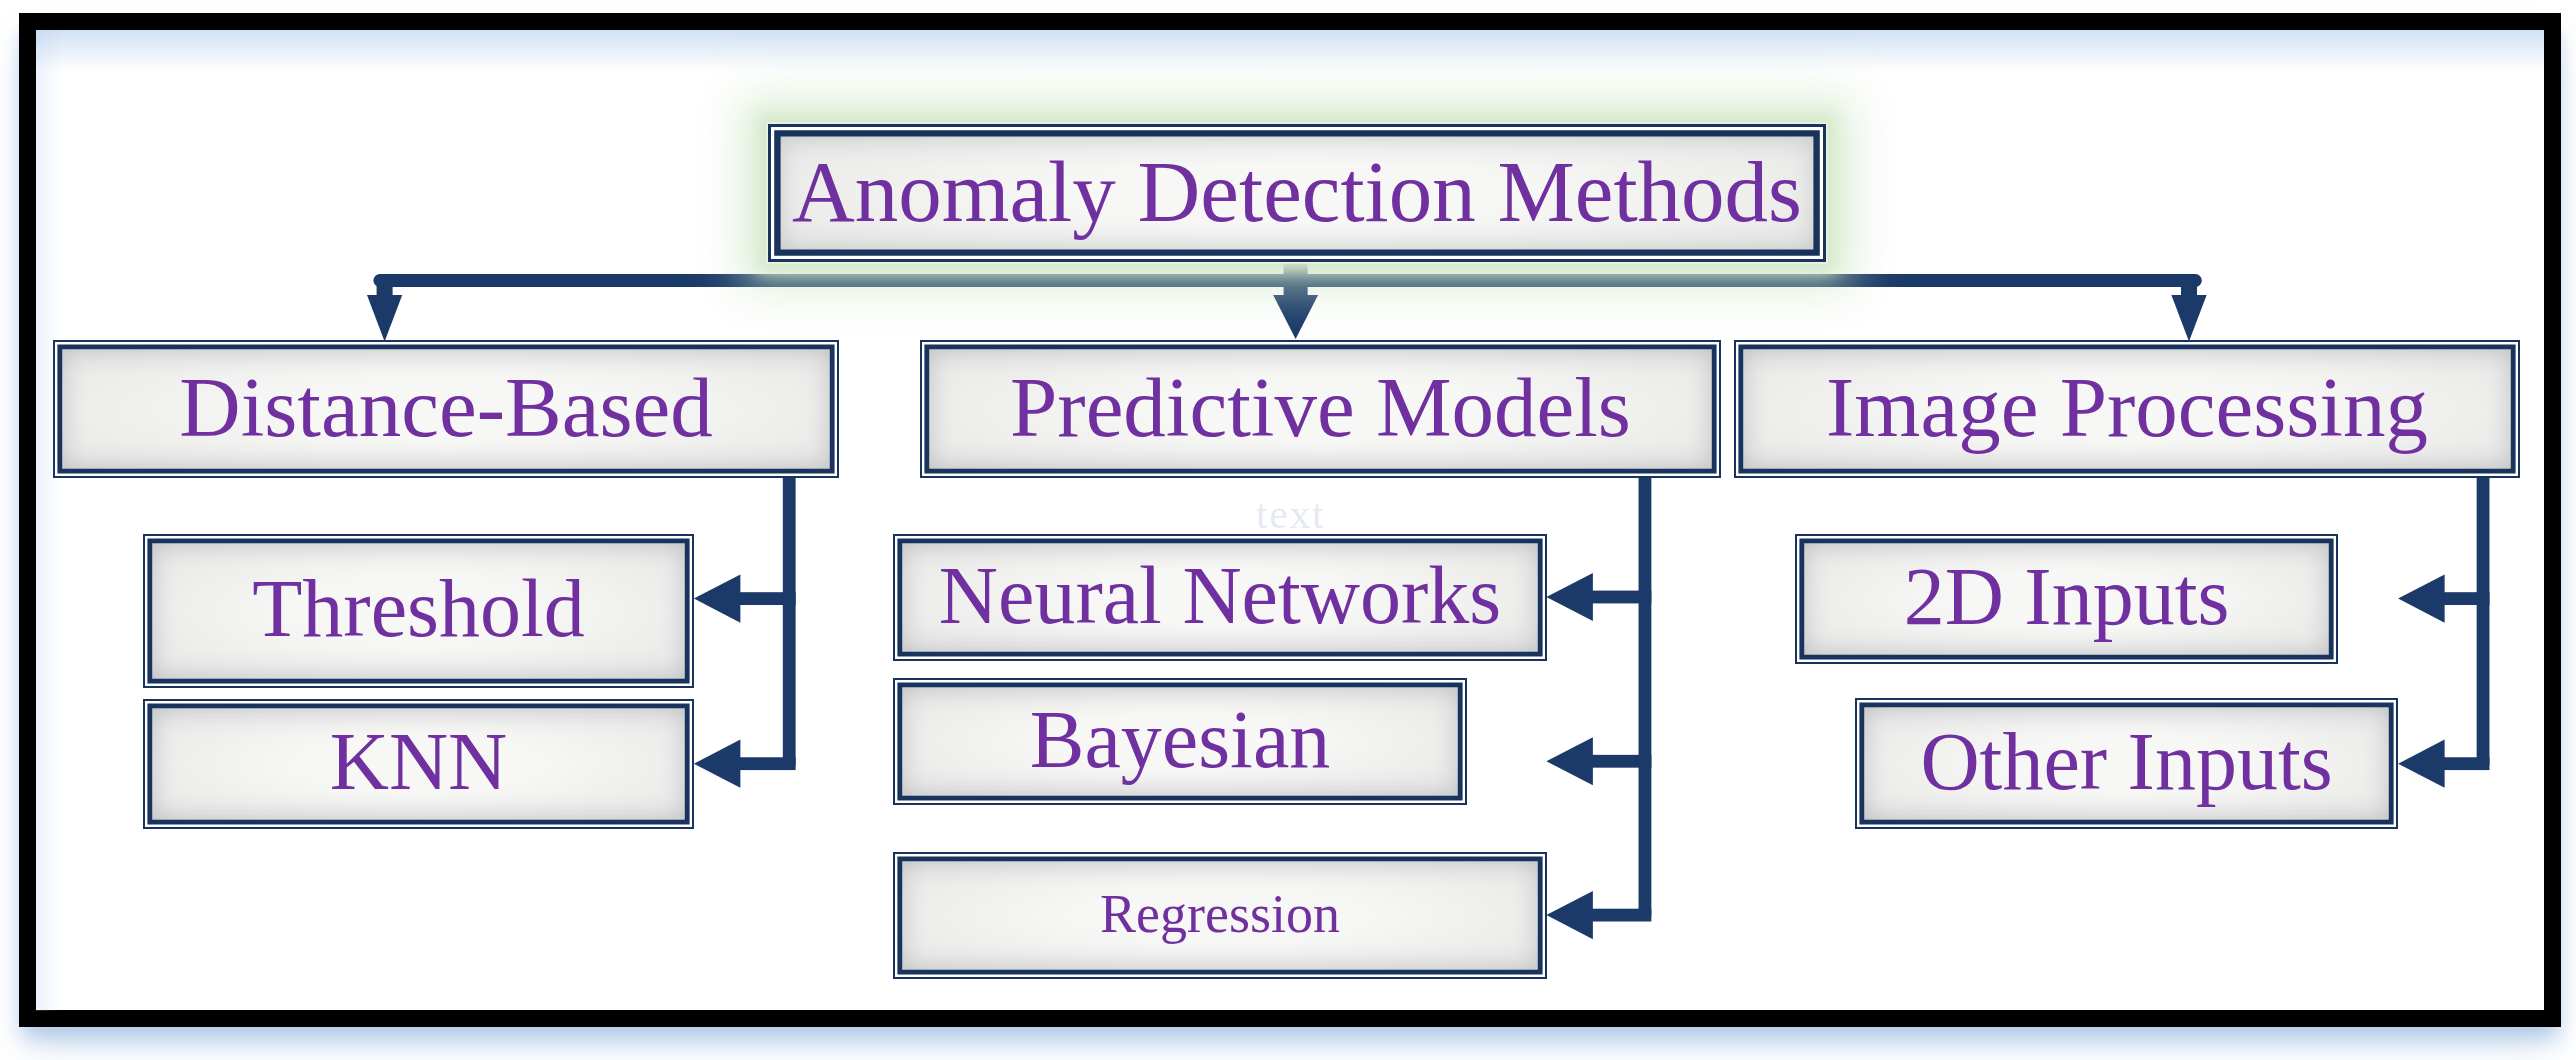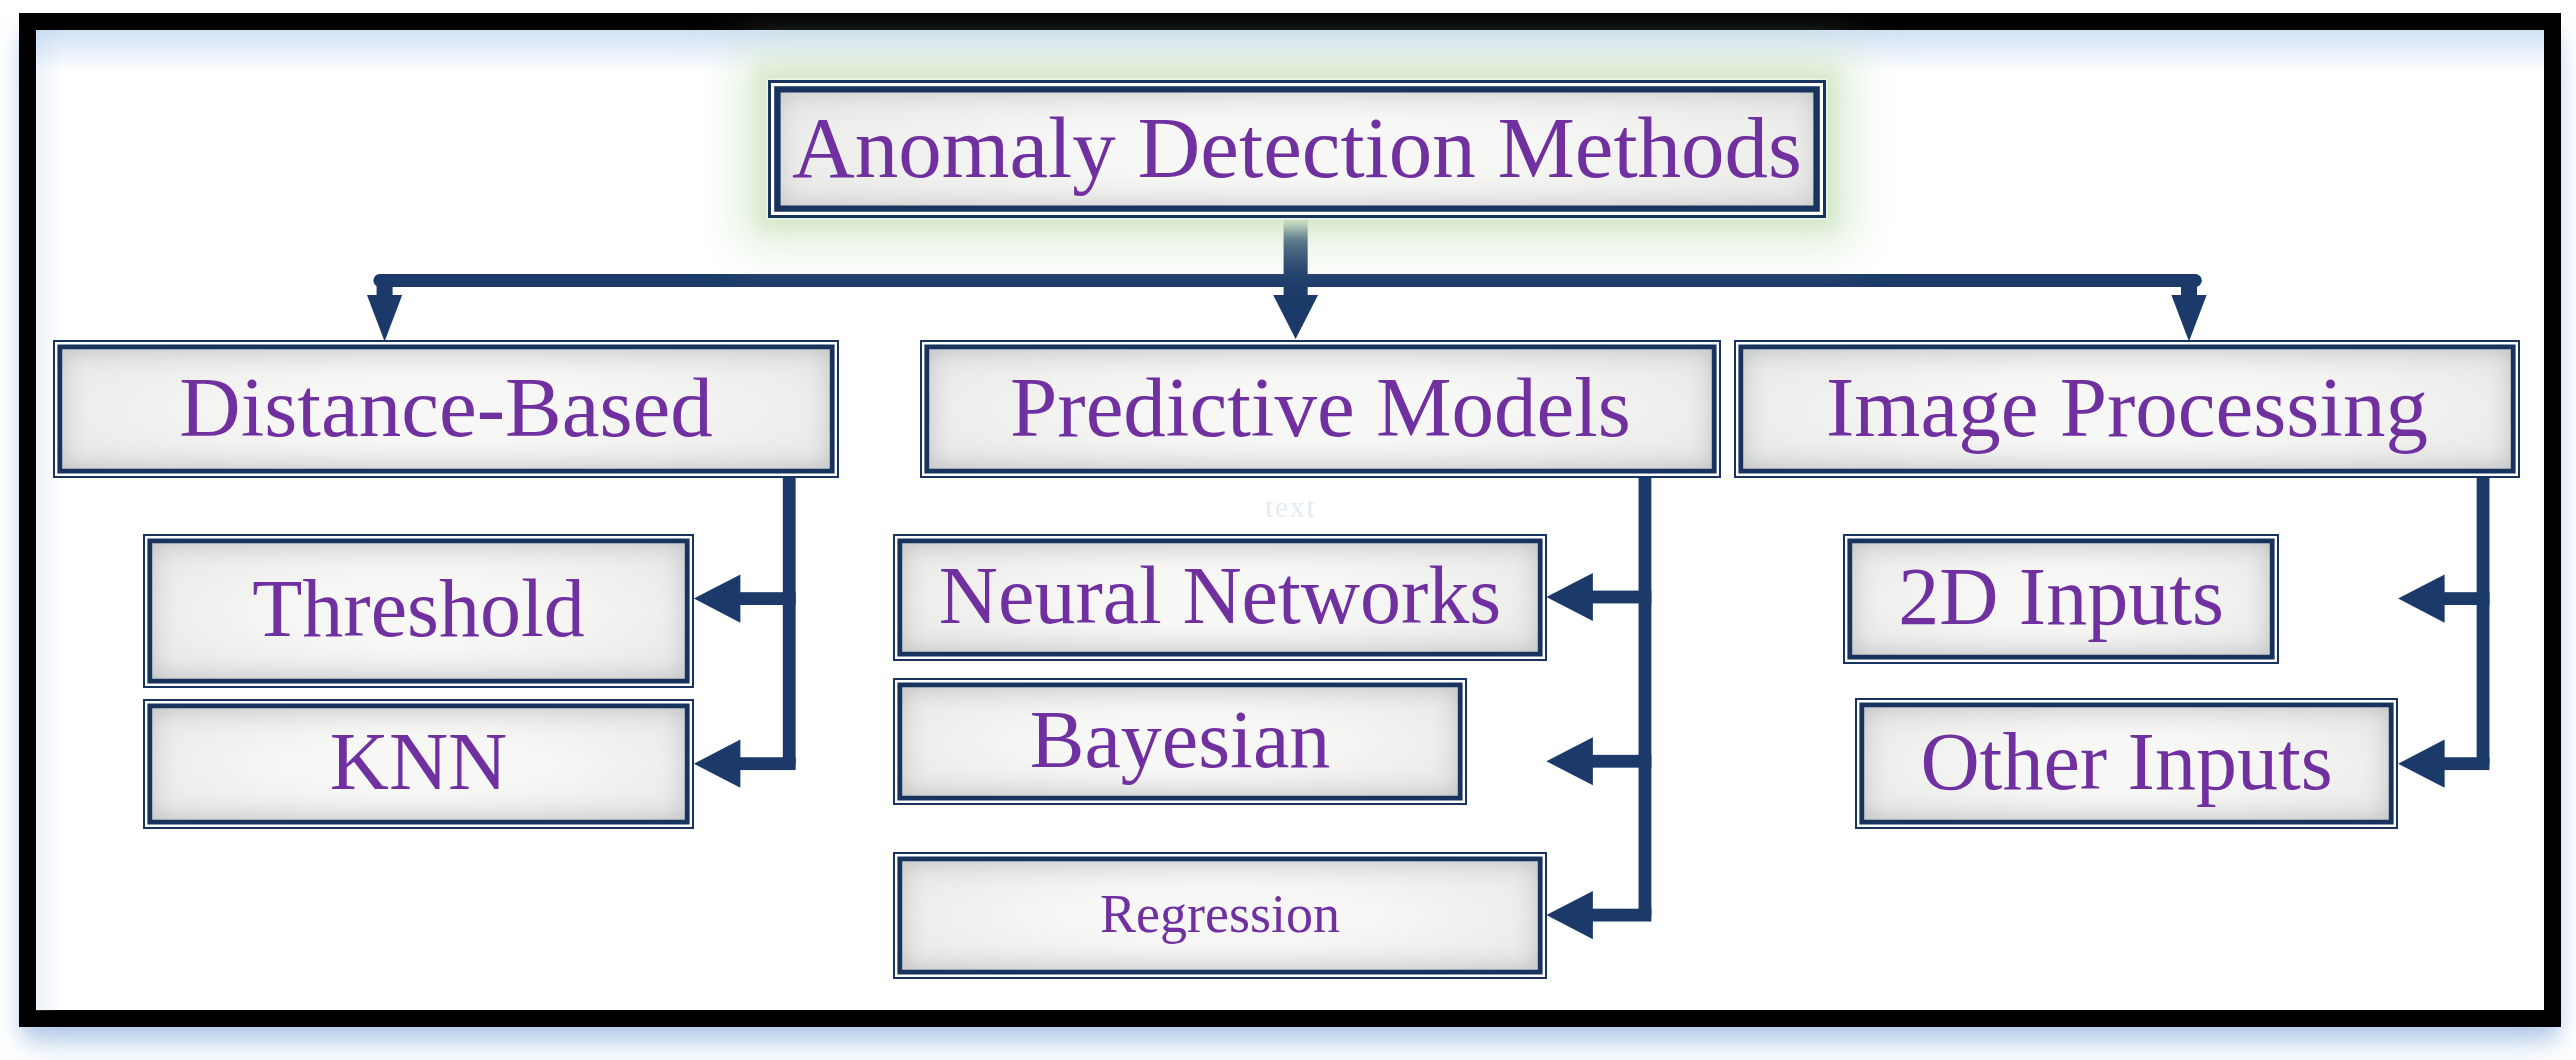--- a/index.html
+++ b/index.html
@@ -40,24 +40,24 @@
         display:flex;align-items:center;justify-content:center;
         color:var(--label-purple);line-height:1;white-space:nowrap;}
   .node .lbl{transform:translateY(-1.6px);}
 
   .root-node{border-width:3.2px;
         box-shadow:inset 0 0 0 3.2px #ffffff,
                    inset 0 0 0 9.6px var(--border-navy),
                    inset 0 0 24px 9.6px rgba(120,125,122,.28),
                    0 0 0 1.6px #eaf3e4,
                    0 0 14.4px 9.6px #d7e9cc,
-                   0 0 42px 29px rgba(205,228,195,.60);}
+                   0 0 42px 29px rgba(205,228,195,.60);margin-top:44px;}
 
-  .ghost{position:absolute;color:rgba(185,200,222,.38);font-size:30px;
-         letter-spacing:1.6px;margin-left:9px;}
+  .ghost{position:absolute;color:rgba(185,200,222,.38);font-size:42px;
+         letter-spacing:1.6px;}
 </style>
 </head>
 <body>
 
 <div class="canvas">
 
   <div class="frame"></div>
   <div class="frame-inner-glow"></div>
 
   <svg class="connectors" width="2576" height="1061" viewBox="0 0 3215 1324">
@@ -129,21 +129,21 @@
   <div class="node" style="left:893px;top:534px;width:654px;height:127px;font-size:82px;">
     <span class="lbl">Neural Networks</span>
   </div>
   <div class="node" style="left:893px;top:678px;width:574px;height:127px;font-size:82px;">
     <span class="lbl">Bayesian</span>
   </div>
   <div class="node" style="left:893px;top:852px;width:654px;height:127px;font-size:54px;">
     <span class="lbl">Regression</span>
   </div>
 
-  <div class="node" style="left:1843px;top:534px;width:436px;height:130px;font-size:82px;">
+  <div class="node" style="left:1795px;top:534px;width:543px;height:130px;font-size:82px;">
     <span class="lbl">2D Inputs</span>
   </div>
   <div class="node" style="left:1855px;top:698px;width:543px;height:131px;font-size:82px;">
     <span class="lbl">Other Inputs</span>
   </div>
 
 </div>
 
 
 </body></html>

